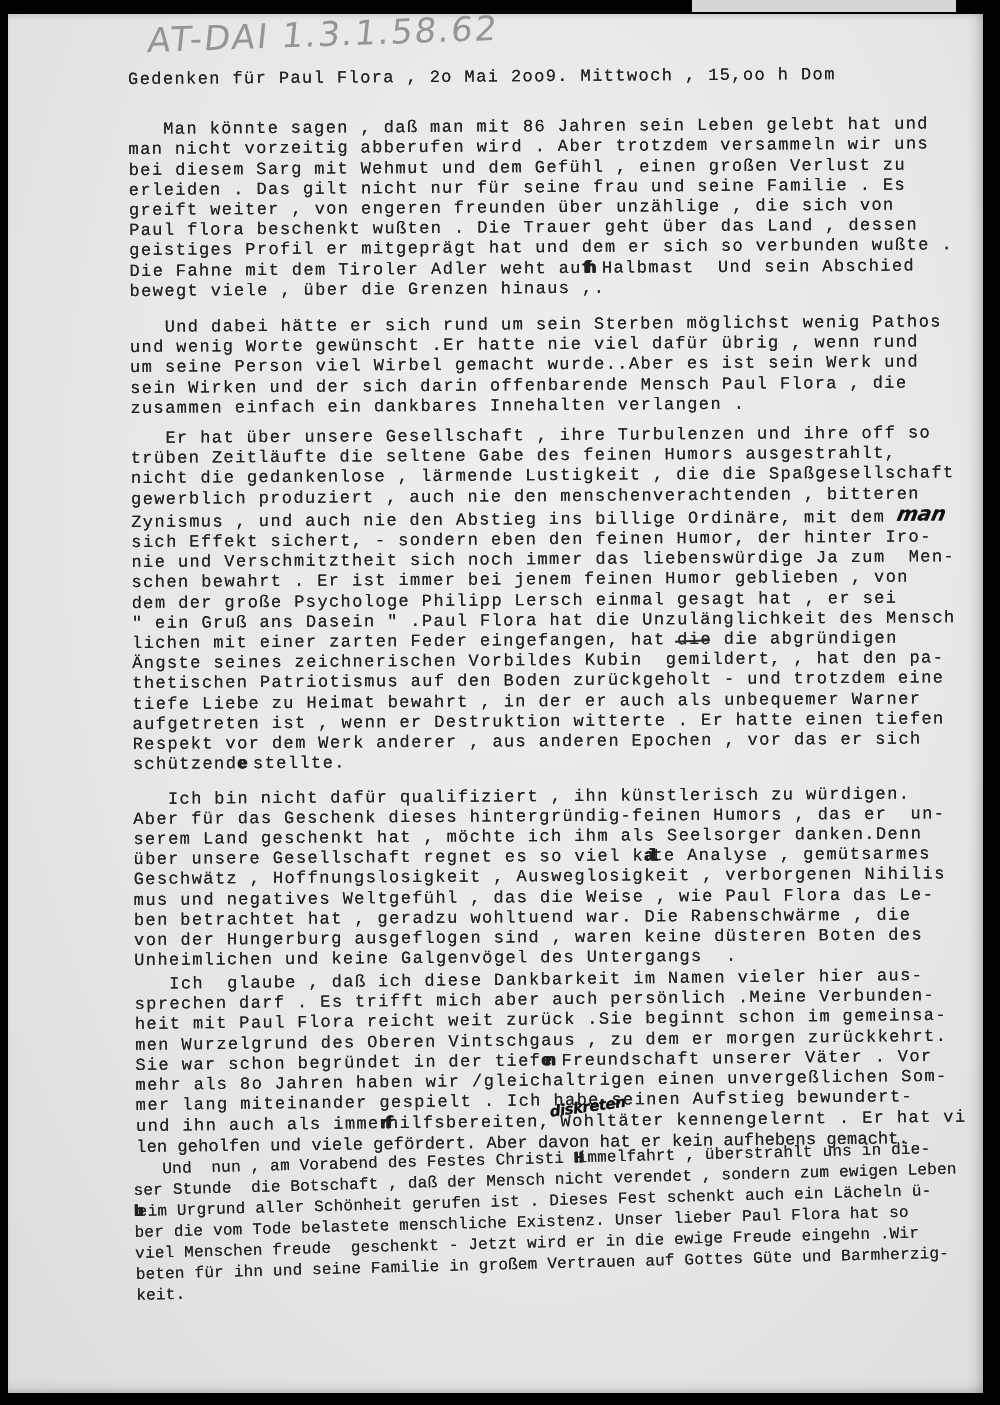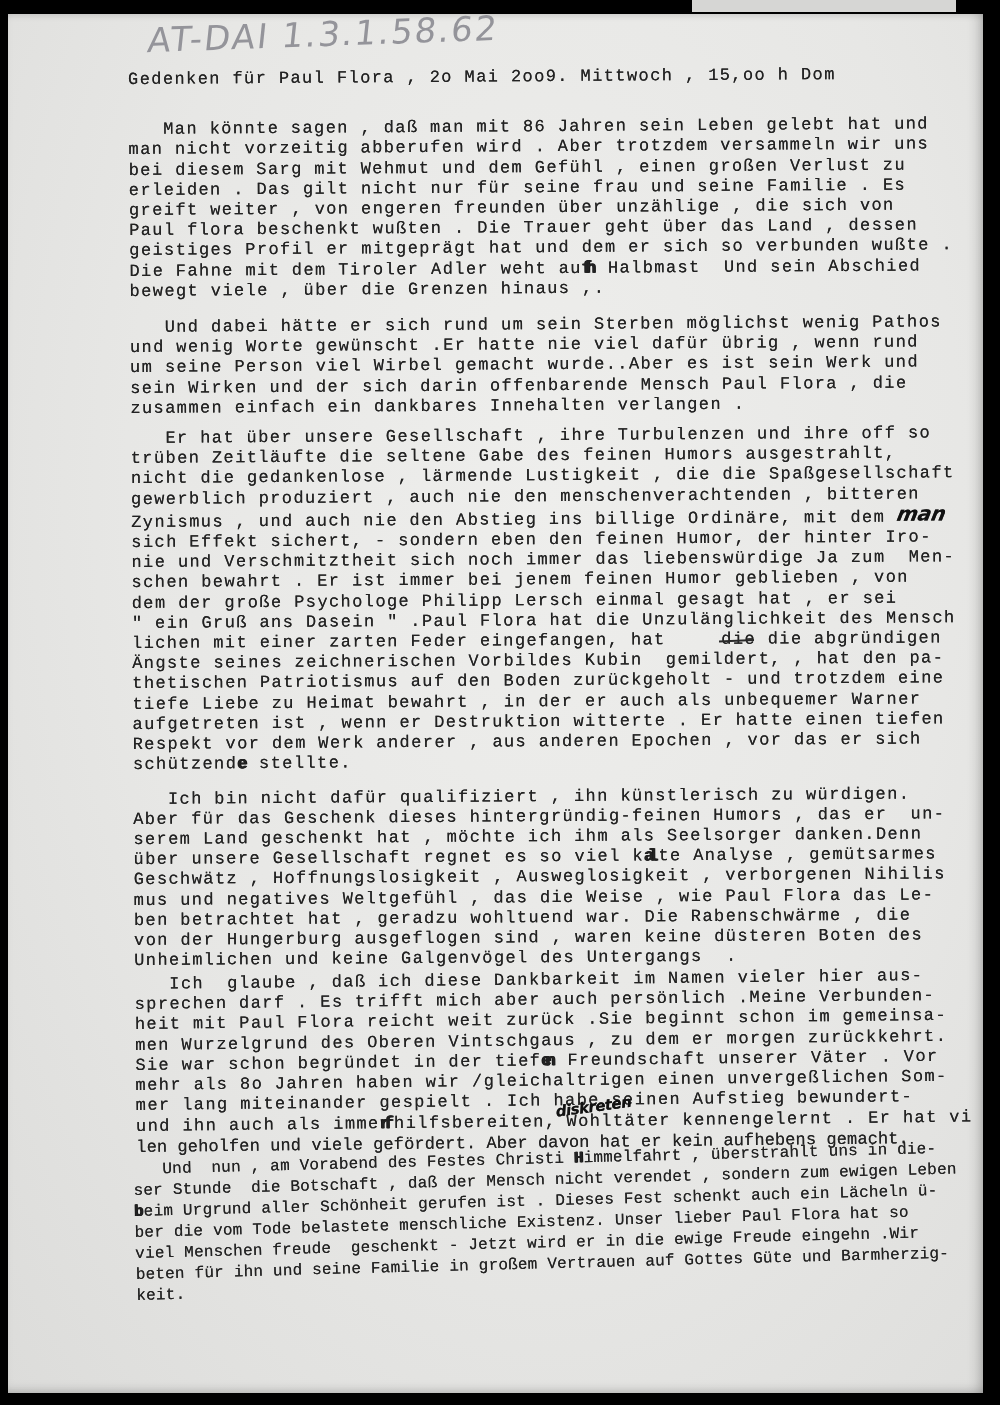--- a/index.html
+++ b/index.html
@@ -53,25 +53,24 @@
   .para-4{margin-bottom:2px;transform:rotate(-0.25deg);transform-origin:left top;}
   .para-5{
     font-size:16px;letter-spacing:0.2px;line-height:21px;
     transform:rotate(-1.1deg);
     transform-origin:left bottom;
   }
   .para-4 .line:nth-child(9){letter-spacing:0.1px;}
   .k-plain{}
   .k-overtyped{
     letter-spacing:-6px;
-    padding-right:6px;
     font-weight:700;
     text-shadow:0.6px 0 #111, -0.6px 0 #111;
   }
-  .k-struck{position:relative;margin-left:44px;}
+  .k-struck{position:relative;}
   .k-struck::after{
     content:"";position:absolute;left:-2px;right:2px;top:52%;height:2.4px;
     background:#2a2a2a;transform:rotate(-2deg);
   }
   .k-hand{
     font-family:"DejaVu Sans", sans-serif;
     font-style:italic;font-weight:700;
     font-size:20px;letter-spacing:0;
     display:inline-block;
     transform:skewX(-12deg) translateY(-1px);

